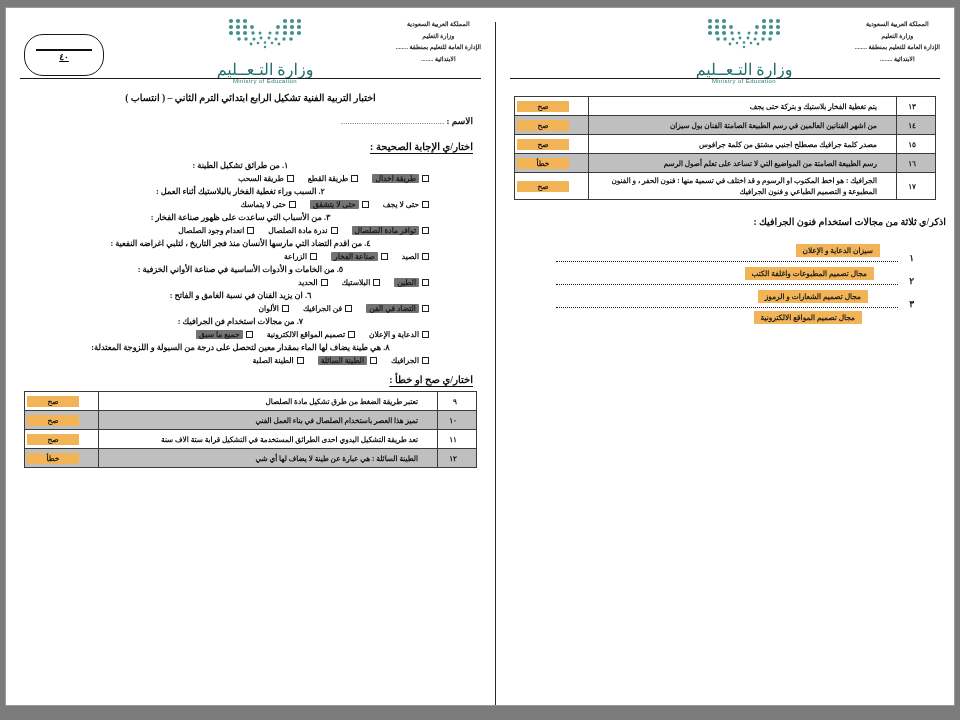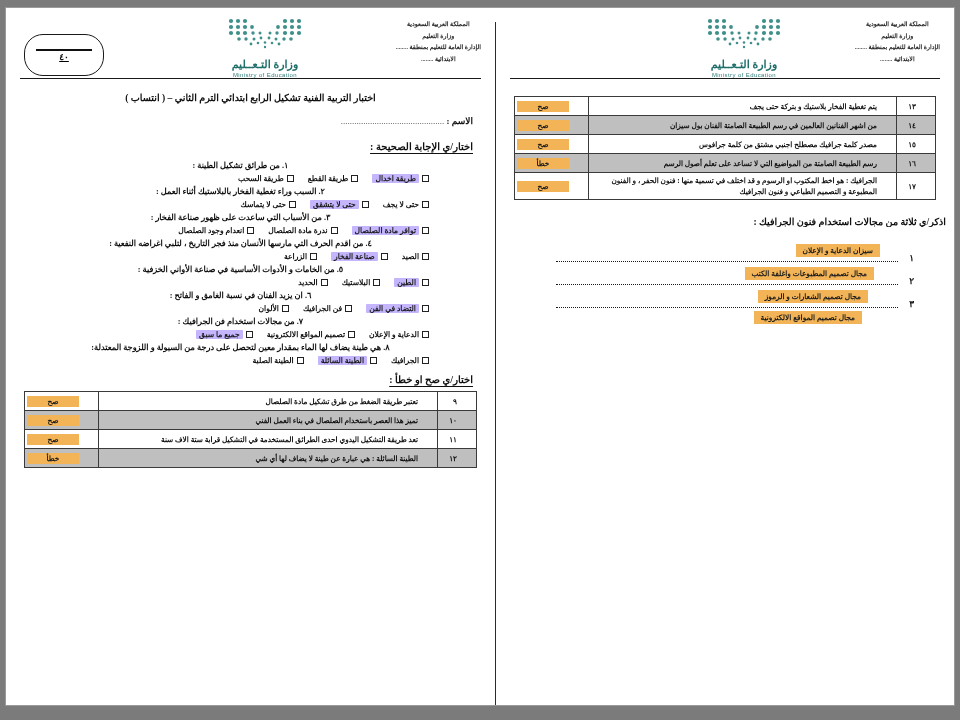--- a/index.html
+++ b/index.html
@@ -90,25 +90,25 @@
     position: absolute;
     top: 8px;
     right: 170px;
     width: 120px;
     text-align: center;
   }
   .page-right .logo-block { right: 150px; }
 
   .logo-dots { width: 84px; height: 34px; margin: 0 auto; display: block; }
   .logo-wordmark {
-    font-size: 11px;
-    font-weight: bold;
+    font-size: 16px;
+    font-weight: normal;
     color: #1f6f6b;
     letter-spacing: 1px;
-    margin-top: 7px;
+    margin-top: 13px;
     line-height: 14px;
   }
   .logo-sub {
     font-size: 6px;
     color: #2f7d79;
     letter-spacing: .4px;
     font-family: "Liberation Sans", sans-serif;
     line-height: 8px;
   }
 
@@ -187,21 +187,21 @@
   }
   .cbx {
     width: 7px;
     height: 7px;
     border: 1px solid #222;
     background: #fff;
     flex: 0 0 auto;
     display: inline-block;
   }
   .hl {
-    background: #c4b5fd;
+    background: #737373;
     padding: 0 3px;
     border-radius: 1px;
     color: #1c1c1c;
   }
 
   
   .tf-head {
     margin: 9px 22px 0 22px;
     font-size: 10px;
     font-weight: bold;
@@ -445,21 +445,21 @@
                 <span class="cbx"></span>
                 <span>ندرة مادة الصلصال</span>
               </label>
               <label class="opt">
                 <span class="cbx"></span>
                 <span>انعدام وجود الصلصال</span>
               </label>
             </div>
           </div>
           <div class="q-item">
-            <div class="q-stem"><span class="q-num">٤.</span><span> من اقدم الحرف التي مارسها الأنسان منذ فجر التاريخ ، لتلبي اغراضه النفعية :</span></div>
+            <div class="q-stem"><span class="q-num">٤.</span><span> من اقدم التضاد التي مارسها الأنسان منذ فجر التاريخ ، لتلبي اغراضه النفعية :</span></div>
             <div class="q-opts">
               <label class="opt">
                 <span class="cbx"></span>
                 <span>الصيد</span>
               </label>
               <label class="opt">
                 <span class="cbx"></span>
                 <span class="hl">صناعة الفخار</span>
               </label>
               <label class="opt">

